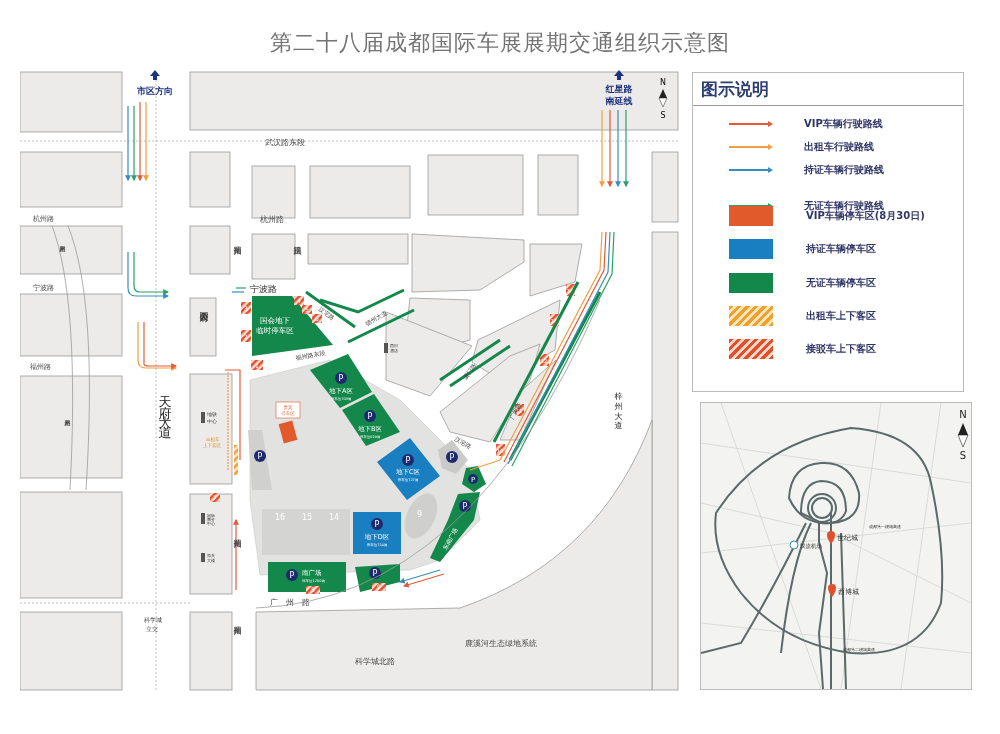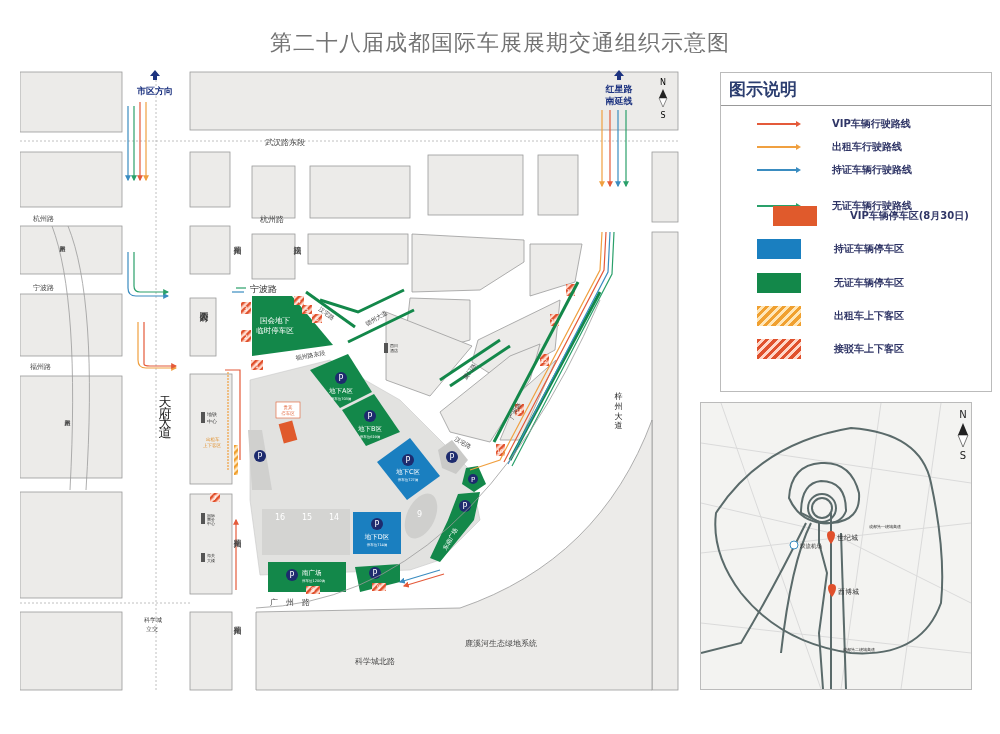--- a/index.html
+++ b/index.html
@@ -1,19 +1,19 @@
 <!DOCTYPE html>
 <html><head>
 <meta charset="utf-8">
 <style>
   html,body{margin:0;padding:0;}
   body{width:1000px;height:734px;background:#ffffff;position:relative;overflow:hidden;font-family:"DejaVu Sans","Liberation Sans",sans-serif;}
   .title{position:absolute;left:0;top:28px;width:1000px;text-align:center;font-size:22px;color:#737373;letter-spacing:1px;}
   .map{position:absolute;left:20px;top:70px;width:660px;height:630px;}
-  .legend{position:absolute;left:720px;top:72px;width:270px;height:318px;border:1px solid #bbb;background:#fff;}
+  .legend{position:absolute;left:692px;top:72px;width:270px;height:318px;border:1px solid #bbb;background:#fff;}
   .legend-head{height:32px;border-bottom:1px solid #999;display:flex;align-items:center;padding-left:8px;font-size:17px;font-weight:bold;color:#2c3e70;}
   .legend-row{display:flex;align-items:center;position:absolute;left:36px;gap:19px;}
   .legend-row .lbl{font-size:10px;font-weight:bold;color:#2f3566;margin-left:14px;}
   .line-sw{width:42px;height:2px;position:relative;}
   .line-sw:after{content:"";position:absolute;right:-2px;top:-2px;border-left:5px solid currentColor;border-top:3px solid transparent;border-bottom:3px solid transparent;}
   .box-sw{width:44px;height:20px;}
   .hatch-orange{background:repeating-linear-gradient(135deg,#f0a030 0 3px,#ffe6b8 3px 6px);}
   .hatch-red{background:repeating-linear-gradient(135deg,#e0502c 0 3px,#ffd6c8 3px 6px);}
   .inset{position:absolute;left:700px;top:402px;width:270px;height:286px;border:1px solid #bbb;background:#f3f3f1;overflow:hidden;}
   .lbl-svg{font-family:"DejaVu Sans","Liberation Sans",sans-serif;}
@@ -349,21 +349,21 @@
     <span class="lbl">出租车行驶路线</span>
   </div>
   <div class="legend-row" style="top:90px;">
     <div class="line-sw" style="background:#3a8cc0;color:#3a8cc0;"></div>
     <span class="lbl">持证车辆行驶路线</span>
   </div>
   <div class="legend-row" style="top:113px;margin-top:13px;">
     <div class="line-sw" style="background:#2aa06a;color:#2aa06a;"></div>
     <span class="lbl">无证车辆行驶路线</span>
   </div>
-  <div class="legend-row" style="top:133px;margin-left:16px;">
+  <div class="legend-row" style="top:133px;">
     <div class="box-sw" style="background:#e05a2c;"></div>
     <span class="lbl">VIP车辆停车区(8月30日)</span>
   </div>
   <div class="legend-row" style="top:166px;">
     <div class="box-sw" style="background:#1a7fc0;"></div>
     <span class="lbl">持证车辆停车区</span>
   </div>
   <div class="legend-row" style="top:200px;">
     <div class="box-sw" style="background:#13884a;"></div>
     <span class="lbl">无证车辆停车区</span>

